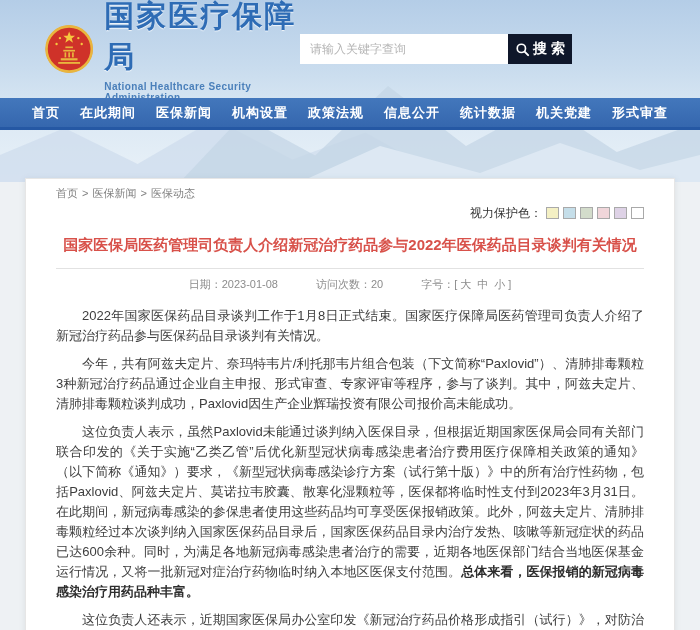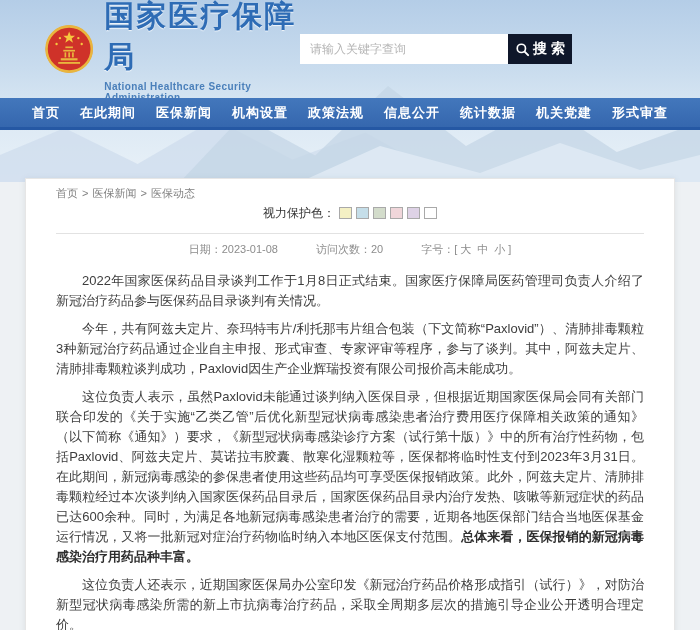--- a/index.html
+++ b/index.html
@@ -42,21 +42,21 @@
   .nav-item{color:#fff;font-size:13px;font-weight:bold;text-decoration:none;letter-spacing:1px;
     cursor:pointer;white-space:nowrap;}
 
   
   .card{position:absolute;top:178px;left:25px;width:650px;height:470px;background:#fff;
     border:1px solid #e6e6e6;box-shadow:0 1px 6px rgba(90,110,130,.14);box-sizing:border-box;
     padding:0 30px;}
   .breadcrumb{padding-top:7px;font-size:11px;color:#808080;}
   .breadcrumb a{color:#808080;text-decoration:none;cursor:pointer;}
   .breadcrumb .sep{margin:0 4px;}
-  .eye-row{display:flex;justify-content:center;align-items:center;margin-top:4px;height:16px;}
+  .eye-row{display:flex;justify-content:flex-end;align-items:center;margin-top:4px;height:16px;}
   .eye-label{font-size:12px;color:#333;}
   .swatch{width:13px;height:12px;border:1px solid #a9a9a9;margin-left:4px;cursor:pointer;
     box-sizing:border-box;display:inline-block;}
   .title{margin:13px 0 0;text-align:center;color:#d8514a;font-size:15px;font-weight:bold;
     line-height:1.45;}
   .meta{margin-top:12px;border-top:1px solid #e2e2e2;padding-top:8px;display:flex;
     justify-content:center;column-gap:38px;font-size:11px;color:#8c8c8c;text-align:right;}
   .meta .size-link{color:#8c8c8c;text-decoration:none;margin:0 3px;cursor:pointer;}
   .article-body{margin-top:14px;font-size:13px;line-height:20px;color:#3d3d3d;
     text-align:justify;}
@@ -130,20 +130,21 @@
     <div class="eye-row">
       <span class="eye-label">视力保护色：</span>
       <span class="swatch" style="background-color: rgb(244, 240, 196);"></span>
       <span class="swatch" style="background-color: rgb(197, 222, 233);"></span>
       <span class="swatch" style="background-color: rgb(211, 220, 203);"></span>
       <span class="swatch" style="background-color: rgb(240, 214, 218);"></span>
       <span class="swatch" style="background-color: rgb(222, 210, 230);"></span>
       <span class="swatch" style="background-color: rgb(255, 255, 255);"></span>
     </div>
 
+    <h1 class="title">国家医保局医药管理司负责人介绍新冠治疗药品参与2022年医保药品目录谈判有关情况</h1>
 
     <div class="meta">
       <span class="meta-item"><span>日期：</span><span>2023-01-08</span></span>
       <span class="meta-item"><span>访问次数：</span><span>20</span></span>
       <span class="meta-item"><span>字号：</span><span>[</span><a class="size-link">大</a><a class="size-link">中</a><a class="size-link">小</a><span>]</span></span>
     </div>
 
     <div class="article-body">
       <p><span>2022年国家医保药品目录谈判工作于1月8日正式结束。国家医疗保障局医药管理司负责人介绍了新冠治疗药品参与医保药品目录谈判有关情况。</span><span class="bold-tail"></span></p>
       <p><span>今年，共有阿兹夫定片、奈玛特韦片/利托那韦片组合包装（下文简称“Paxlovid”）、清肺排毒颗粒3种新冠治疗药品通过企业自主申报、形式审查、专家评审等程序，参与了谈判。其中，阿兹夫定片、清肺排毒颗粒谈判成功，Paxlovid因生产企业辉瑞投资有限公司报价高未能成功。</span><span class="bold-tail"></span></p>

